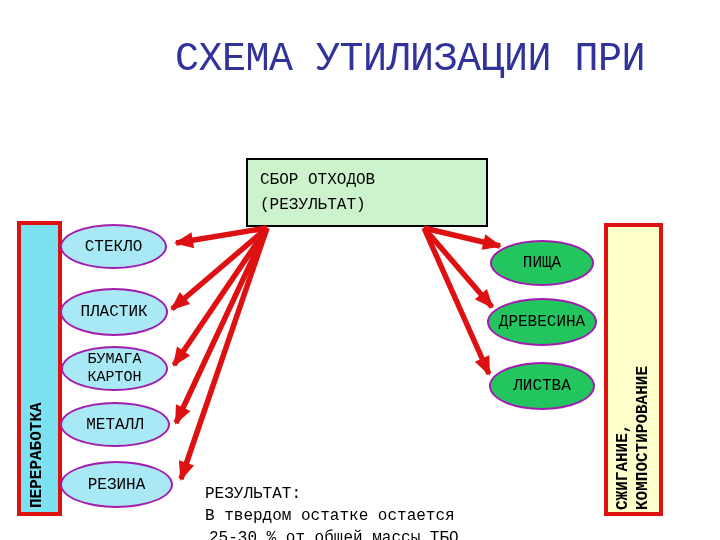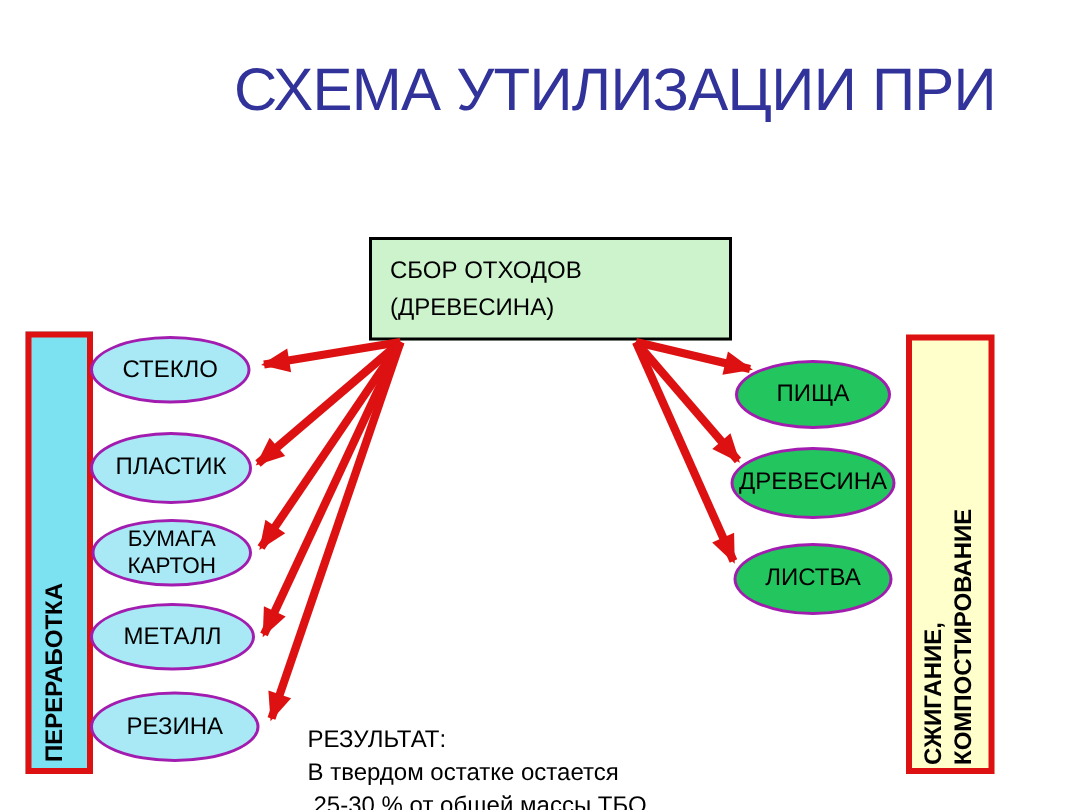--- a/index.html
+++ b/index.html
@@ -1,18 +1,18 @@
 <!DOCTYPE html>
 <html><head>
 <meta charset="utf-8">
 <style>
   html,body{margin:0;padding:0;background:#888;}
   #canvas{
     position:relative;width:720px;height:540px;background:#ffffff;
-    font-family:Liberation Sans, sans-serif;overflow:hidden;
+    font-family:Liberation Mono, monospace;overflow:hidden;
     margin:0 auto;
   }
   .title{
     position:absolute;left:120px;top:38px;width:580px;text-align:center;
     color:#31339a;font-size:40px;line-height:44px;letter-spacing:-0.5px;
   }
   .collection-box{
     position:absolute;left:246px;top:158px;width:242px;height:69px;
     box-sizing:border-box;background:#cdf3cd;border:2px solid #000;
     padding:8px 4px 0 12px;font-size:16px;line-height:25px;color:#000;
@@ -59,21 +59,21 @@
 <body>
 
 <div id="canvas">
 
   <div class="title">
     <div>СХЕМА УТИЛИЗАЦИИ ПРИ</div>
   </div>
 
   <div class="collection-box">
     <div>СБОР ОТХОДОВ</div>
-    <div>(ДРЕВЕСИНА)</div>
+    <div>(РЕЗУЛЬТАТ)</div>
   </div>
 
   <div class="bar left"></div>
   <div class="vtext left-bar-label">ПЕРЕРАБОТКА</div>
 
   <div class="bar right"></div>
   <div class="vtext right-bar-label">СЖИГАНИЕ,
 КОМПОСТИРОВАНИЕ</div>
 
   <div class="node cyan n-glass">СТЕКЛО</div>

